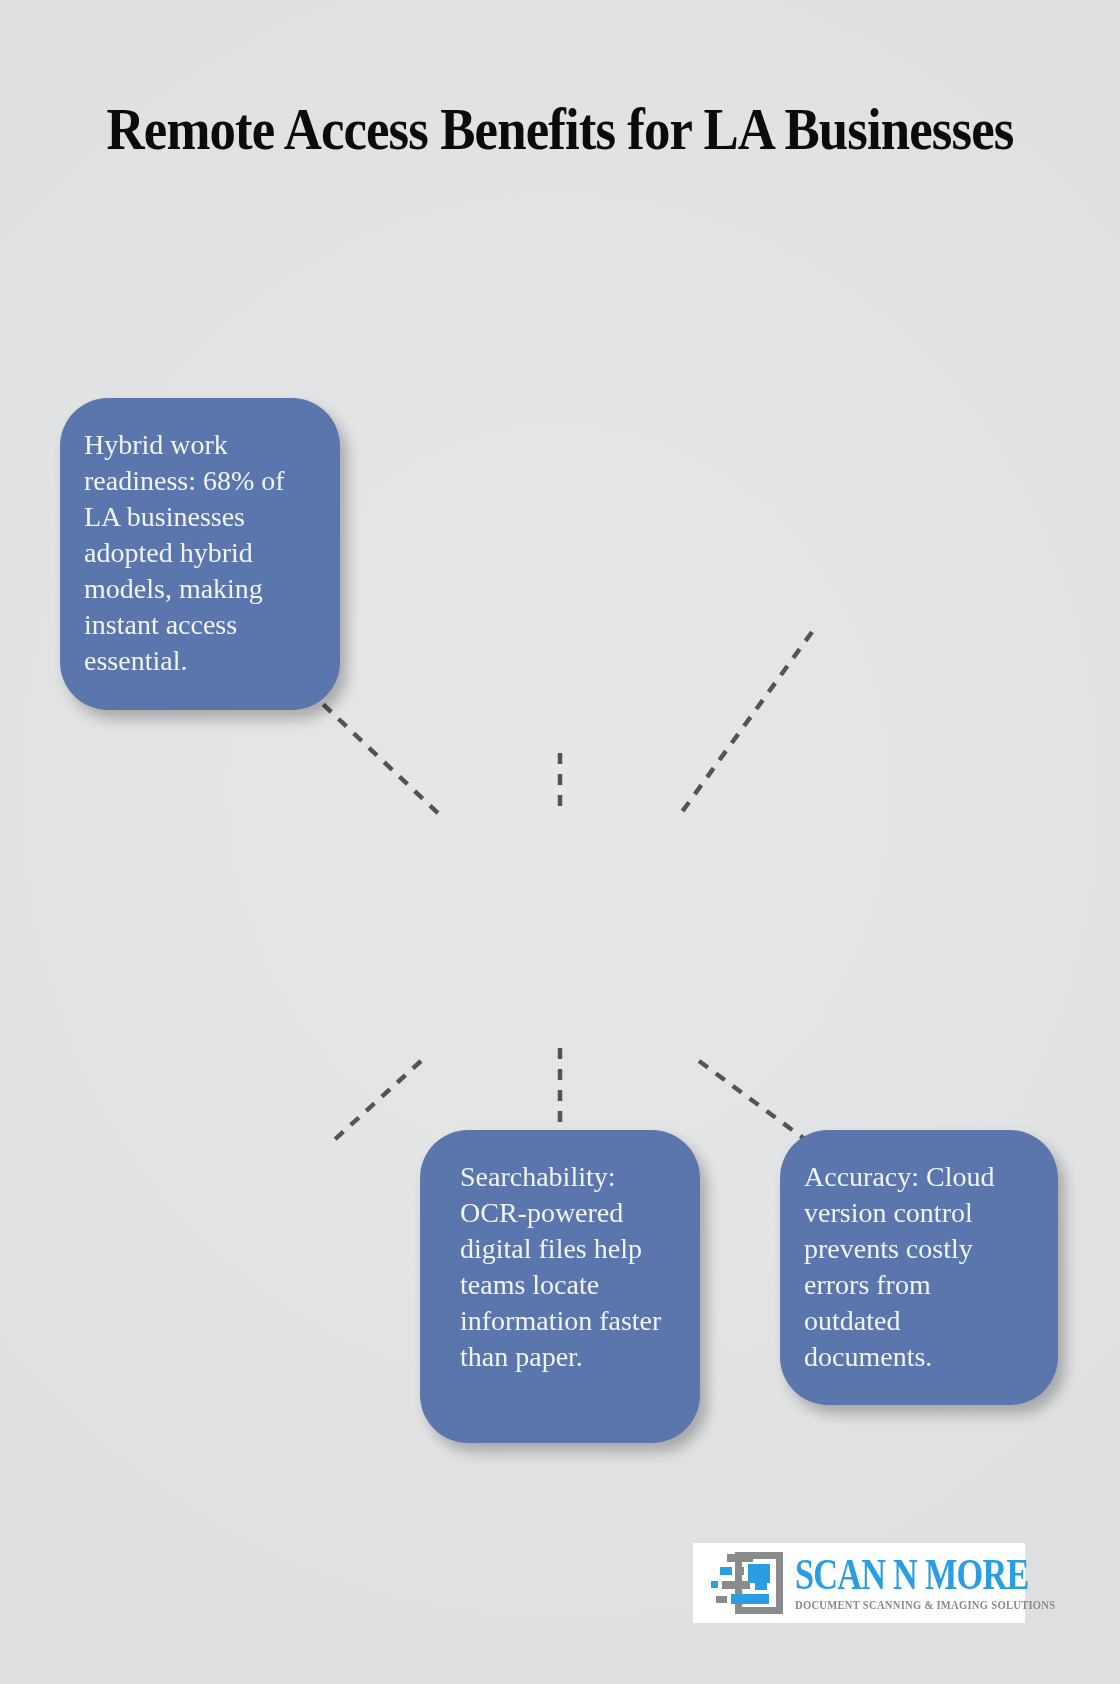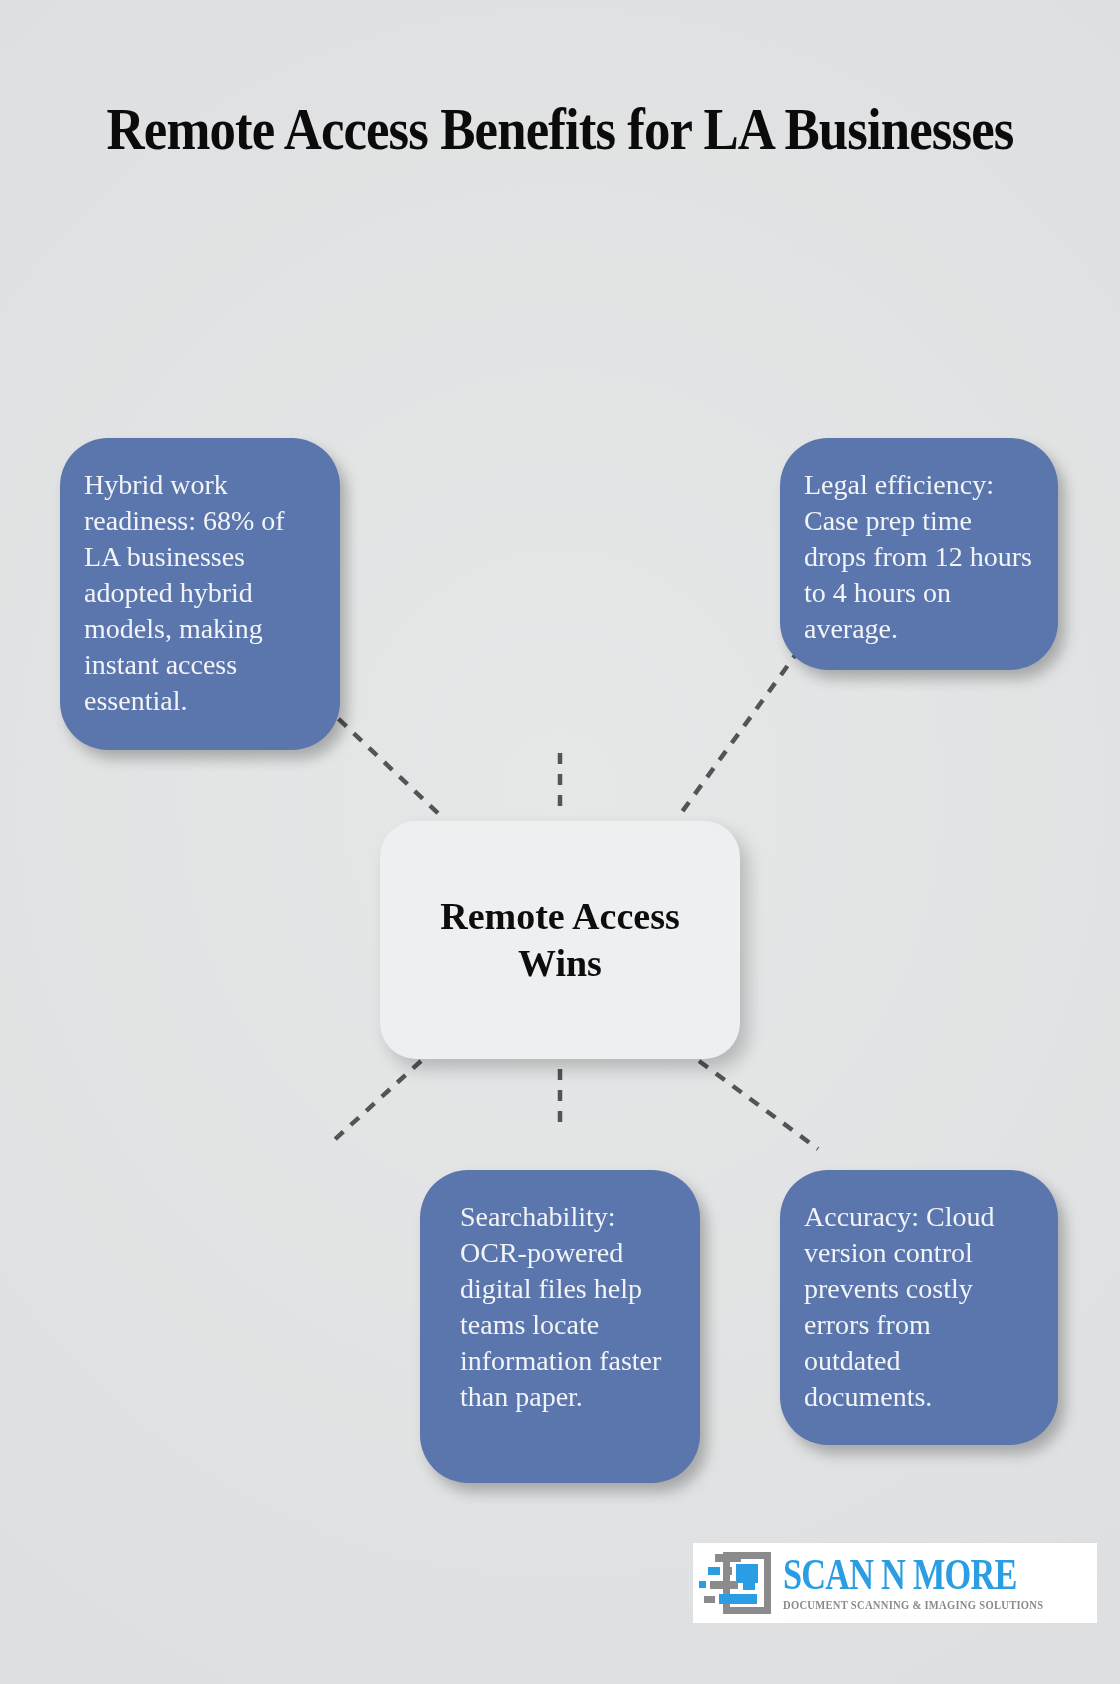--- a/index.html
+++ b/index.html
@@ -12,37 +12,36 @@
     position:absolute;top:88px;left:40px;width:1040px;margin:0;
     text-align:center;color:#0b0b0b;font-weight:bold;font-size:60px;line-height:1.38;
     letter-spacing:-1px;transform:scaleX(0.88);transform-origin:50% 50%;
   }
   .connectors{position:absolute;left:0;top:0;width:1120px;height:1684px;}
   .node{
     position:absolute;box-sizing:border-box;border-radius:48px;
     background:#5b76ac;color:#f2f4f7;
     padding:29px 24px;font-size:28px;line-height:36px;
     box-shadow:7px 9px 14px rgba(0,0,0,0.26);
-    margin-top:40px;
   }
   .node-1{left:60px; top:398px; width:280px;height:312px;}
   .node-2{left:420px;top:398px; width:280px;height:350px;}
   .node-3{left:780px;top:398px; width:278px;height:232px;}
   .node-4{left:60px; top:1130px;width:280px;height:313px;}
   .node-5{left:420px;top:1130px;width:280px;height:313px;padding-left:40px;}
   .node-6{left:780px;top:1130px;width:278px;height:275px;}
   .center-node{
     position:absolute;left:380px;top:821px;width:360px;height:238px;box-sizing:border-box;
     background:#edeff1;border-radius:36px;box-shadow:8px 10px 18px rgba(0,0,0,0.20);
     display:flex;align-items:center;justify-content:center;text-align:center;
     color:#0d0d0d;font-weight:bold;font-size:38px;line-height:1.25;padding:0 30px;
   }
   .logo-card{
-    position:absolute;left:693px;top:1543px;width:404px;height:80px;box-sizing:border-box;
-    background:#ffffff;display:flex;align-items:center;padding:7px 6px;
+    position:absolute;left:693px;top:1543px;width:332px;height:80px;box-sizing:border-box;
+    background:#ffffff;display:flex;align-items:center;padding:7px 18px;
   }
   .logo-icon{position:relative;width:74px;height:64px;flex:0 0 auto;margin-right:10px;}
   .logo-icon .frame{
     position:absolute;right:2px;top:1px;width:34px;height:48px;
     border:7px solid #8b8b8b;background:transparent;
   }
   .logo-icon .blk{position:absolute;}
   .b-blue{background:#2b9de3;}
   .b-gray{background:#8b8b8b;}
   .logo-text{display:flex;flex-direction:column;justify-content:center;min-width:0;}
@@ -65,27 +64,23 @@
   <svg class="connectors" viewBox="0 0 1120 1684" xmlns="http://www.w3.org/2000/svg">
     <line x1="308" y1="690" x2="441" y2="816" stroke="#535456" stroke-width="4.5" stroke-dasharray="11 10"></line>
     <line x1="560" y1="753" x2="560" y2="813" stroke="#535456" stroke-width="4.5" stroke-dasharray="11 10"></line>
     <line x1="812" y1="632" x2="679" y2="816" stroke="#535456" stroke-width="4.5" stroke-dasharray="11 10"></line>
     <line x1="421" y1="1061" x2="332" y2="1142" stroke="#535456" stroke-width="4.5" stroke-dasharray="11 10"></line>
     <line x1="560" y1="1048" x2="560" y2="1124" stroke="#535456" stroke-width="4.5" stroke-dasharray="11 10"></line>
     <line x1="699" y1="1061" x2="818" y2="1149" stroke="#535456" stroke-width="4.5" stroke-dasharray="11 10"></line>
   </svg>
 
   <div class="node node-1">Hybrid work readiness: 68% of LA businesses adopted hybrid models, making instant access essential.</div>
-  <div class="node node-3">Legal efficiency: Case prep time drops from 12 hours to 4 hours on average.</div>
   <div class="node node-5">Searchability: OCR-powered digital files help teams locate information faster than paper.</div>
   <div class="node node-6">Accuracy: Cloud version control prevents costly errors from outdated documents.</div>
 
-  <div class="center-node">
-    <span>Remote Access Wins</span>
-  </div>
 
   <div class="logo-card">
     <div class="logo-icon">
       <div class="frame"></div>
       <div class="blk b-gray" style="left:16px;top:3px; width:26px;height:8px;"></div>
       <div class="blk b-blue" style="left:9px; top:16px;width:12px;height:8px;"></div>
       <div class="blk b-gray" style="left:25px;top:16px;width:8px; height:8px;"></div>
       <div class="blk b-blue" style="left:37px;top:13px;width:22px;height:19px;"></div>
       <div class="blk b-blue" style="left:0px; top:30px;width:7px; height:7px;"></div>
       <div class="blk b-gray" style="left:11px;top:30px;width:28px;height:8px;"></div>

